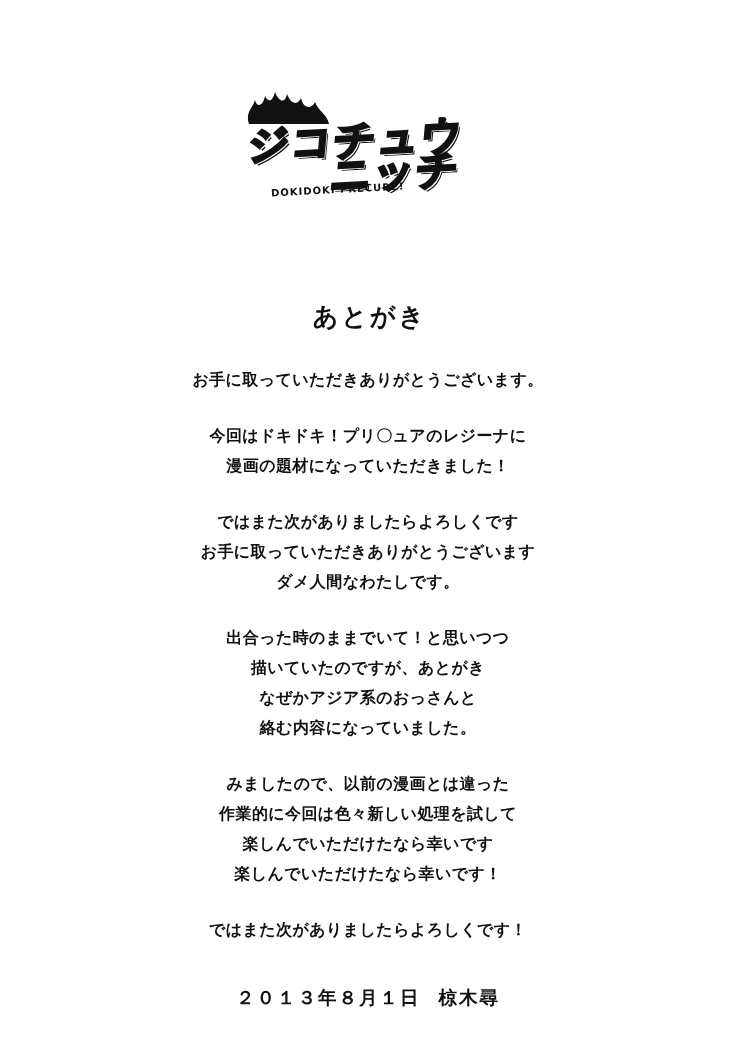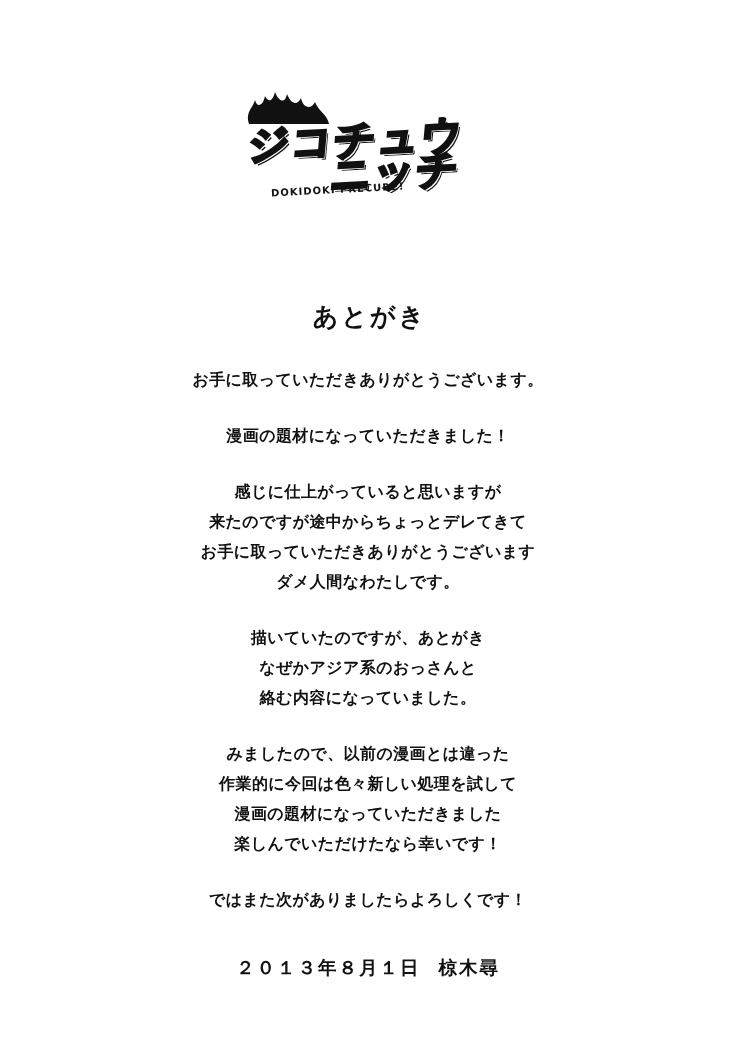--- a/index.html
+++ b/index.html
@@ -132,40 +132,41 @@
   </div>
 
   <div class="content">
     <h1 class="afterword-title">あとがき</h1>
 
     <p class="para">
       <span class="ln">お手に取っていただきありがとうございます。</span>
     </p>
 
     <p class="para">
+      <span class="ln">今回はドキドキ！プリ〇ュアのレジーナに</span>
       <span class="ln">漫画の題材になっていただきました！</span>
     </p>
 
     <p class="para">
-      <span class="ln">感じに仕上がっていると思いますが</span>
-      <span class="ln">来たのですが途中からちょっとデレてきて</span>
+      <span class="ln">ではまた次がありましたらよろしくです</span>
       <span class="ln">お手に取っていただきありがとうございます</span>
       <span class="ln">ダメ人間なわたしです。</span>
     </p>
 
     <p class="para">
+      <span class="ln">出合った時のままでいて！と思いつつ</span>
       <span class="ln">描いていたのですが、あとがき</span>
       <span class="ln">なぜかアジア系のおっさんと</span>
       <span class="ln">絡む内容になっていました。</span>
     </p>
 
     <p class="para">
       <span class="ln">みましたので、以前の漫画とは違った</span>
       <span class="ln">作業的に今回は色々新しい処理を試して</span>
-      <span class="ln">漫画の題材になっていただきました</span>
+      <span class="ln">楽しんでいただけたなら幸いです</span>
       <span class="ln">楽しんでいただけたなら幸いです！</span>
     </p>
 
     <p class="para">
       <span class="ln">ではまた次がありましたらよろしくです！</span>
     </p>
 
     <div class="signature">
       <span>２０１３年８月１日</span><span class="sig-gap"></span><span>椋木尋</span>
     </div>

